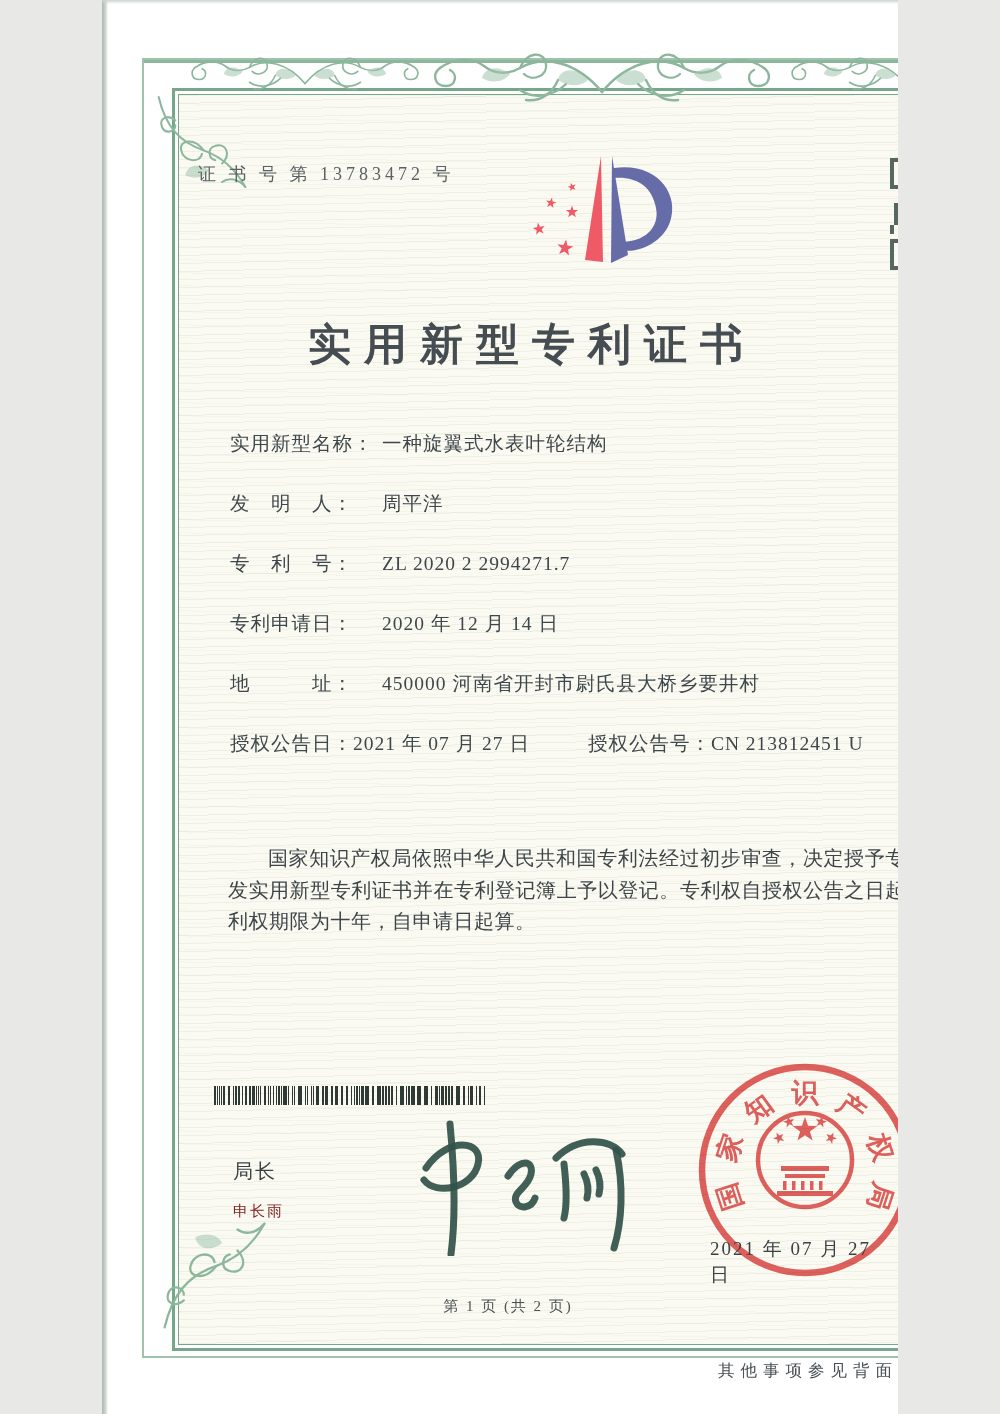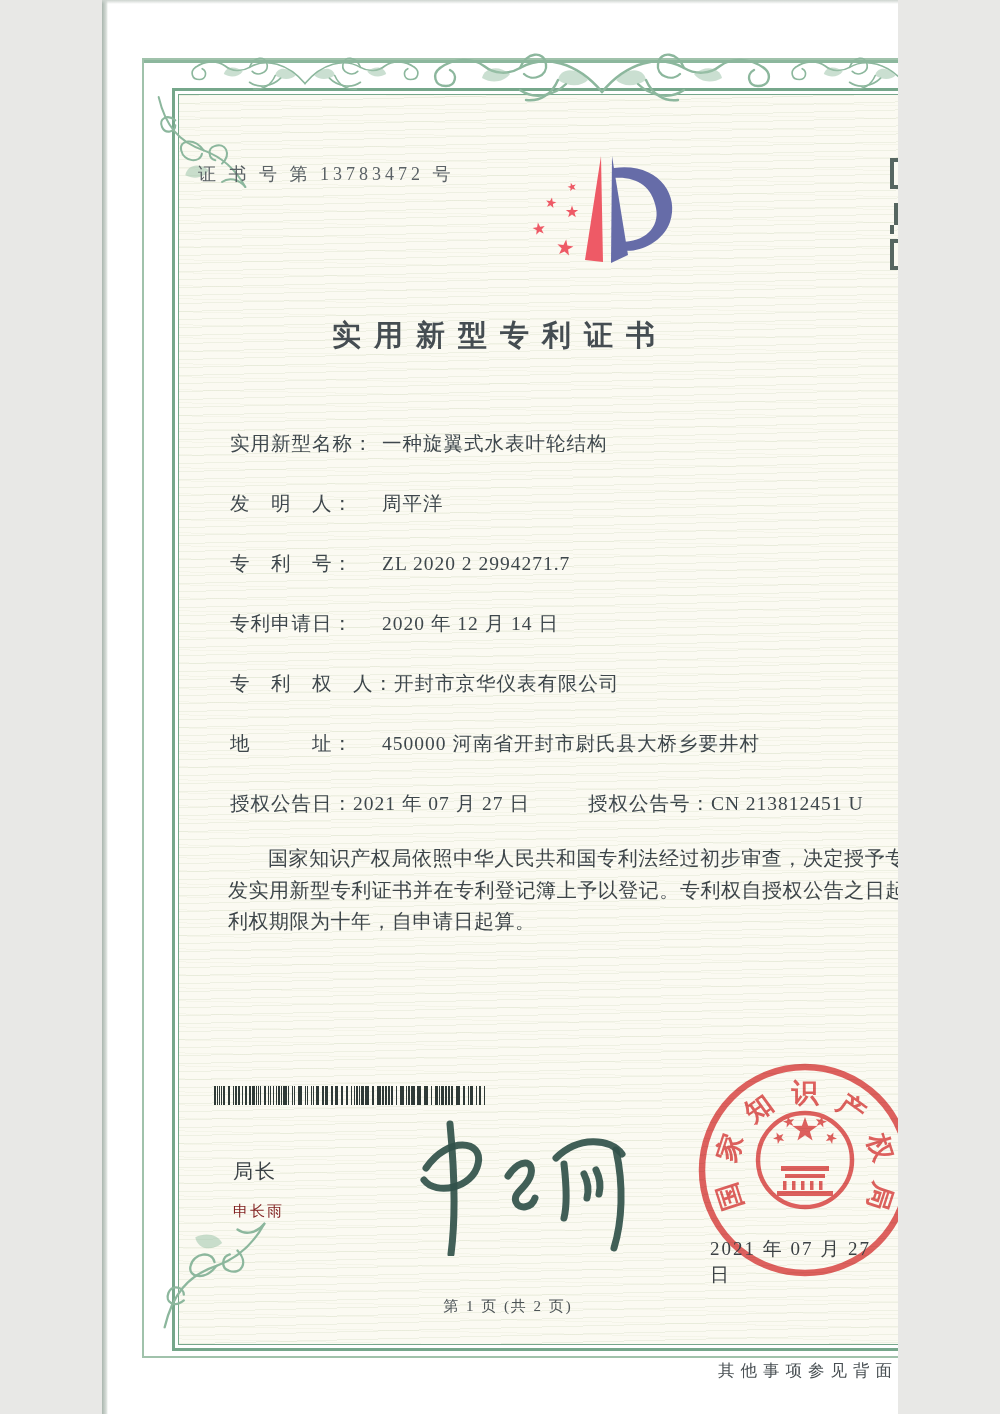--- a/index.html
+++ b/index.html
@@ -29,21 +29,21 @@
   
   .flourish{position:absolute;z-index:3;overflow:visible;}
   .fl-stroke{fill:none;stroke:#8cb79d;stroke-width:2.4;stroke-linecap:round;}
   .fl-leaf{fill:#9fc4ac;opacity:.55;stroke:none;}
 
   
   .cert-no{position:absolute;left:96px;top:162px;font-size:18px;letter-spacing:4px;color:#5a6165;z-index:4;}
   .logo{position:absolute;left:420px;top:146px;width:170px;height:140px;z-index:4;}
   .qr{position:absolute;left:788px;top:158px;width:112px;height:112px;z-index:4;}
   .title{position:absolute;left:0;top:316px;width:100%;text-align:center;
-    font-size:29px;font-weight:600;letter-spacing:13px;color:#454d52;z-index:4;}
+    font-size:43px;font-weight:600;letter-spacing:13px;color:#454d52;z-index:4;padding-left:32px;}
 
   
   .fields{position:absolute;left:128px;top:430px;width:760px;z-index:4;}
   .field-row{position:relative;height:60px;font-size:19.5px;letter-spacing:1px;color:#3e474c;}
   .field-row .cell-label{display:inline-block;min-width:152px;}
   .field-row.inline .cell-label{min-width:0;}
   .field-row.inline .pair{margin-right:58px;}
   .cell-value{color:#3e474c;}
 
   
@@ -337,21 +337,20 @@
       <rect x="2" y="20" width="3" height="3" fill="#566661"></rect>
     </svg>
 
   <div class="title">实用新型专利证书</div>
 
   <div class="fields" id="fields">
       <div class="field-row"><span class="pair"><span class="cell-label">实用新型名称：</span><span class="cell-value">一种旋翼式水表叶轮结构</span></span></div>
       <div class="field-row"><span class="pair"><span class="cell-label">发　明　人：</span><span class="cell-value">周平洋</span></span></div>
       <div class="field-row"><span class="pair"><span class="cell-label">专　利　号：</span><span class="cell-value">ZL 2020 2 2994271.7</span></span></div>
       <div class="field-row"><span class="pair"><span class="cell-label">专利申请日：</span><span class="cell-value">2020 年 12 月 14 日</span></span></div>
-      <div class="field-row"><span class="pair"><span class="cell-label">专　利　权　人：</span><span class="cell-value">开封市京华仪表有限公司</span></span></div>
       <div class="field-row"><span class="pair"><span class="cell-label">地　　　址：</span><span class="cell-value">450000  河南省开封市尉氏县大桥乡要井村</span></span></div>
       <div class="field-row inline"><span class="pair"><span class="cell-label">授权公告日：</span><span class="cell-value">2021 年 07 月 27 日</span></span><span class="pair"><span class="cell-label">授权公告号：</span><span class="cell-value">CN 213812451 U</span></span></div>
     </div>
 
   <div class="paras">
     <p>国家知识产权局依照中华人民共和国专利法经过初步审查，决定授予专利权，颁发实用新型专利证书并在专利登记簿上予以登记。专利权自授权公告之日起生效。专利权期限为十年，自申请日起算。</p>
   </div>
 
   <svg class="barcode" id="barcode-svg" viewBox="0 0 275 19" preserveAspectRatio="none">
       <rect x="0" y="0" width="2" height="19" fill="#2f3a37"></rect>

